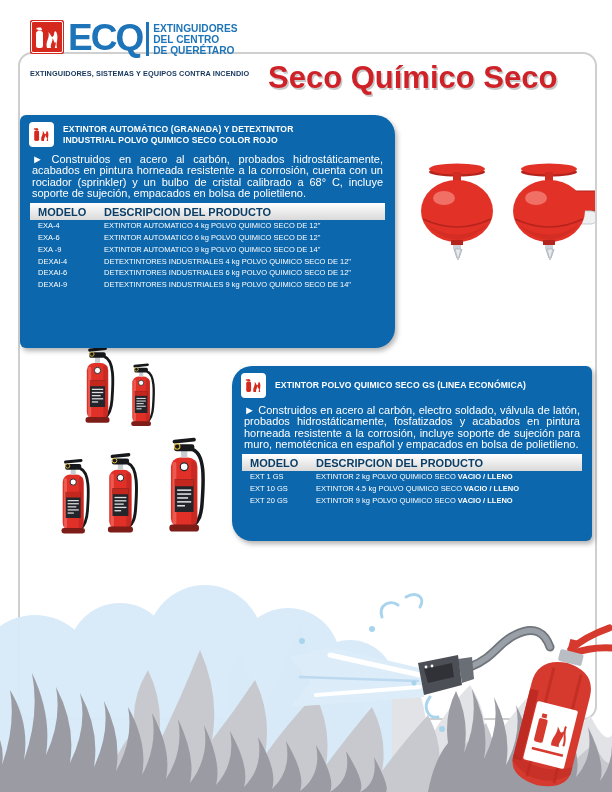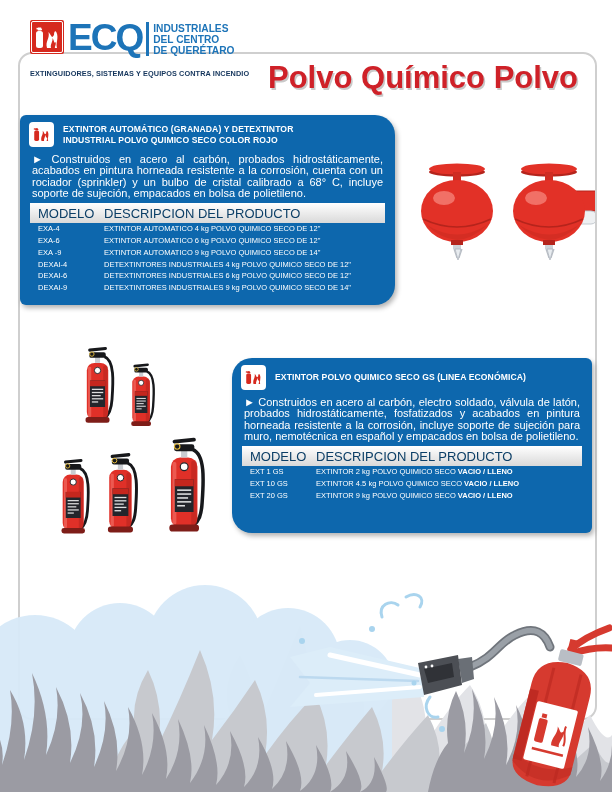--- a/index.html
+++ b/index.html
@@ -16,31 +16,31 @@
   .logo-sep{width:3px;background:#1d74b8;margin:2px 4px 2px 2px;}
   .logo-lines{display:flex;flex-direction:column;justify-content:center;font-weight:800;
               color:#1d74b8;font-size:10.2px;line-height:11px;}
   .logo-subline{font-size:7.3px;font-weight:700;color:#14355c;margin-top:11px;letter-spacing:.1px;}
   
   .page-title{position:absolute;left:268px;top:60px;margin:0;font-size:31px;font-weight:700;
               color:#cf2128;text-shadow:1.5px 1.5px 0 #c9c9c9;z-index:6;white-space:nowrap;}
   
   .panel{position:absolute;background:#0d67ad;color:#fff;z-index:5;
          box-shadow:2px 3px 5px rgba(0,0,0,.3);}
-  .panel1{left:20px;top:115px;width:375px;height:190px;border-radius:6px 20px 20px 6px;}
-  .panel2{left:232px;top:358px;width:360px;height:175px;border-radius:20px 6px 6px 20px;}
+  .panel1{left:20px;top:115px;width:375px;height:233px;border-radius:6px 20px 20px 6px;}
+  .panel2{left:232px;top:366px;width:360px;height:175px;border-radius:20px 6px 6px 20px;}
   .panel-header{display:flex;gap:9px;padding:7px 10px 2px 9px;align-items:flex-start;}
   .panel-icon{width:25px;height:25px;background:#fff;border-radius:4px;flex:none;
               display:flex;align-items:center;justify-content:center;}
   .panel-title{font-weight:700;font-size:8.6px;line-height:10.5px;letter-spacing:.1px;padding-top:2px;}
   .panel2 .panel-title{padding-top:7px;}
   .panel-par{margin:5px 12px 4px 12px;font-size:11px;line-height:11.3px;text-align:justify;}
   .tbl{margin:2px 10px 0 10px;}
   .tbl-head{display:grid;grid-template-columns:66px 1fr;background:linear-gradient(#ffffff,#d9d9d9);
-            color:#0b3e66;font-weight:400;font-size:13px;padding:2.5px 0 2.5px 8px;}
+            color:#0b3e66;font-weight:700;font-size:11px;padding:2.5px 0 2.5px 8px;}
   .tbl-row{display:grid;grid-template-columns:66px 1fr;font-size:7.5px;line-height:11.8px;
            padding-left:8px;color:#fff;}
   .vl{font-weight:700;}
   
   .art{position:absolute;z-index:4;}
   #granadas{left:415px;top:145px;}
   #extgroup{left:52px;top:338px;}
   #bottomart{left:0;top:555px;z-index:3;}
 </style>
 </head>
@@ -57,29 +57,29 @@
         <rect x="6" y="11" width="7" height="17" rx="2.5" fill="#fff"></rect>
         <rect x="7.8" y="7.5" width="3.4" height="3" fill="#fff"></rect>
         <path d="M6.5 8.5 L12 9.5" stroke="#fff" stroke-width="1.6"></path>
         <path d="M17 28 C15 21 20 19 18.5 12 C22 16 21.5 19 24 15 C24 11 25.5 10 26.5 12.5 C29 18 25.5 23 27 28 Z" fill="#fff"></path>
         <path d="M21 28 C20 24 23 22 22.5 18 C24.5 21 24 24 25.5 22 C26.5 25 24.5 26.5 25 28 Z" fill="#d6291e"></path>
       </svg>
     </div>
     <div class="logo-ecq">ECQ</div>
     <div class="logo-sep"></div>
     <div class="logo-lines">
-      <div>INDUSTRIALES</div>
+      <div>EXTINGUIDORES</div>
       <div>DEL CENTRO</div>
       <div>DE QUERÉTARO</div>
     </div>
   </div>
   <div class="logo-subline">EXTINGUIDORES, SISTEMAS Y EQUIPOS CONTRA INCENDIO</div>
 </header>
 
-<h1 class="page-title">Polvo Químico Polvo</h1>
+<h1 class="page-title">Seco Químico Seco</h1>
 
 <section class="panel panel1">
   <div class="panel-header">
     <span class="panel-icon">
       <svg width="21" height="21" viewBox="0 0 26 26">
         <rect x="4" y="8" width="6" height="13" rx="2" fill="#d6291e"></rect>
         <rect x="5.6" y="5.2" width="2.8" height="2.6" fill="#d6291e"></rect>
         <path d="M3.5 6 L9 7" stroke="#d6291e" stroke-width="1.4"></path>
         <path d="M13 21 C11.5 15.5 15.5 14 14.5 8.5 C17.3 12 16.8 14.5 18.8 11.5 C18.8 8.5 20 7.6 20.8 9.6 C22.8 14 20 17.5 21.3 21 Z" fill="#d6291e"></path>
         <path d="M16.2 21 C15.5 18 17.8 16.5 17.4 13.5 C19 16 18.6 18 19.8 16.4 C20.6 18.7 19 19.8 19.5 21 Z" fill="#fff"></path>

